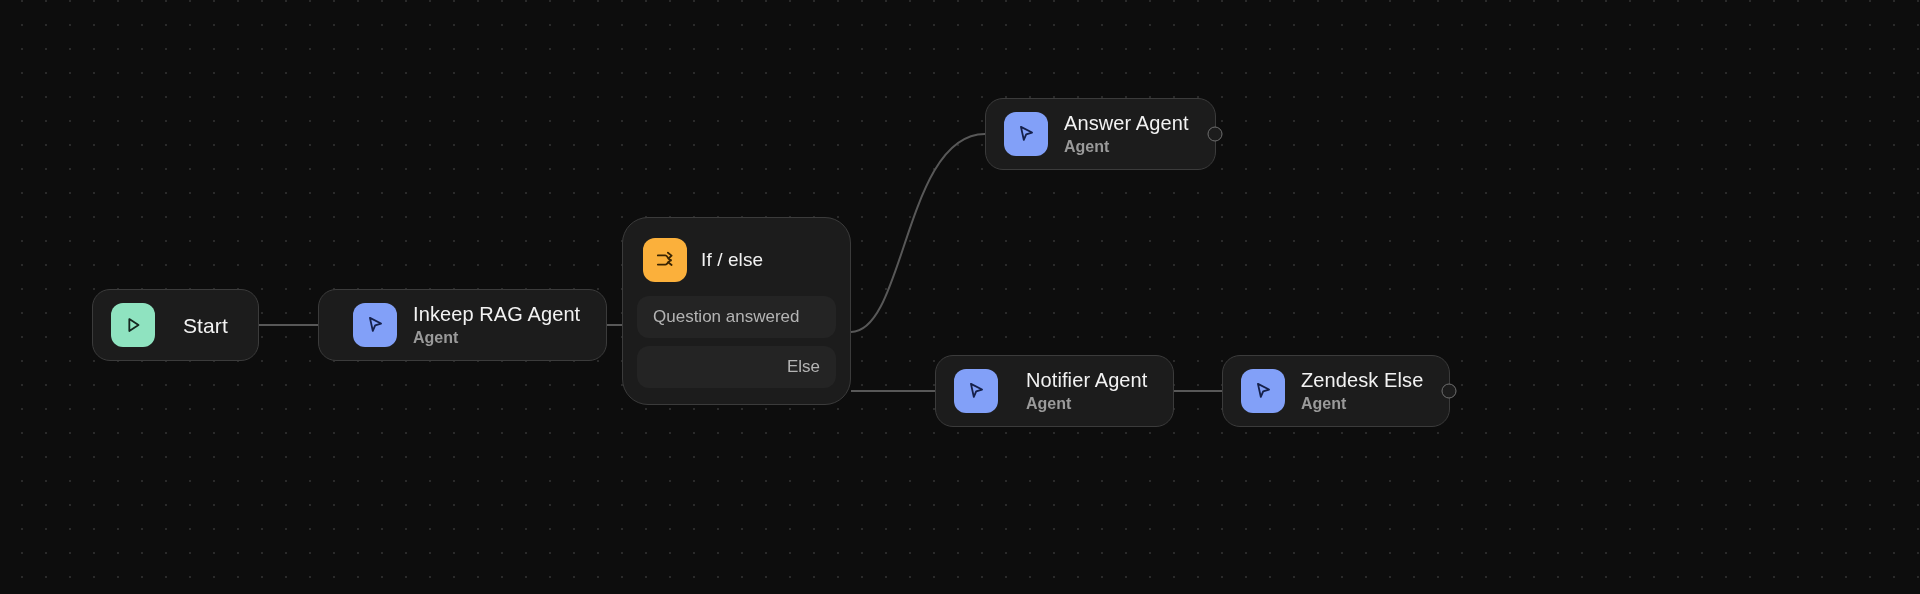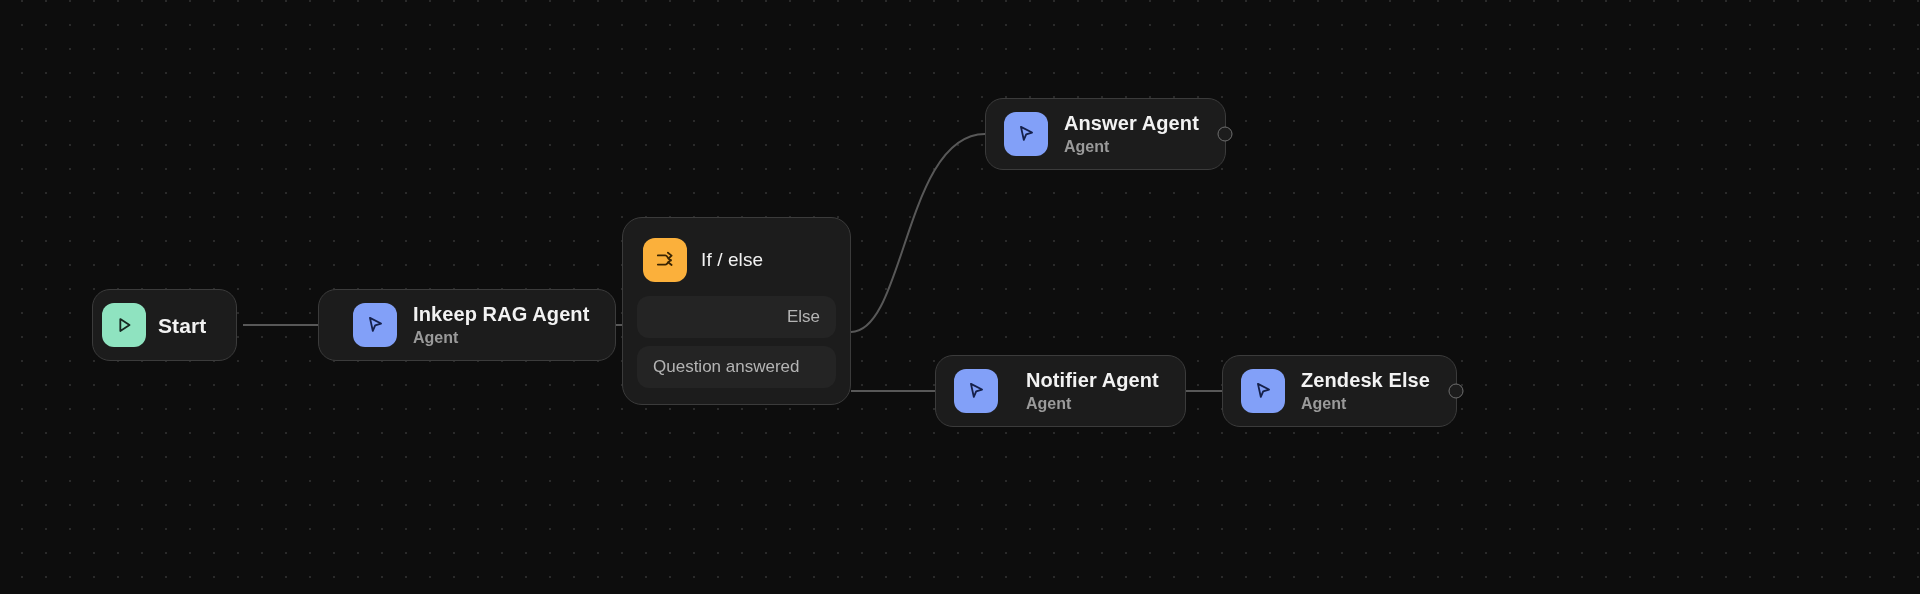--- a/index.html
+++ b/index.html
@@ -40,23 +40,23 @@
     background: #1c1c1c;
     border: 1px solid #3b3b3b;
     border-radius: 18px;
   }
   .node-agent {
     padding: 0 26px 0 18px;
     height: 72px;
     gap: 16px;
   }
   .node-start {
-    padding: 0 30px 0 9px;
+    padding: 0 30px 0 18px;
     height: 72px;
-    gap: 12px;
+    gap: 28px;
   }
 
   
   .icon-tile {
     flex: 0 0 auto;
     width: 44px;
     height: 44px;
     border-radius: 12px;
     display: flex;
     align-items: center;
@@ -74,21 +74,20 @@
     justify-content: center;
     gap: 1px;
     min-width: 0;
   }
   .node-title {
     color: #f2f2f2;
     font-size: 20px;
     line-height: 25px;
     letter-spacing: 0.1px;
     white-space: nowrap;
-    font-weight: bold;
   }
   .node-title.solo {
     font-size: 21px;
   }
   .node-subtitle {
     color: #9a9a9a;
     font-size: 16px;
     line-height: 20px;
     white-space: nowrap;
     font-weight: bold;
@@ -179,38 +178,38 @@
       <svg width="22" height="22" viewBox="0 0 24 24" fill="none" stroke="#15204a" stroke-width="2" stroke-linejoin="round" stroke-linecap="round">
         <path d="M6.5 4.2 L18.6 10.4 L12.2 12.4 L9.6 18.4 Z"></path>
       </svg>
     </span>
     <span class="node-text">
       <span class="node-title">Inkeep RAG Agent</span>
       <span class="node-subtitle">Agent</span>
     </span>
   </div>
 
-  <div class="node-branch" style="left:622px; top:217px; width:229px;">
+  <div class="node-branch" style="left:622px; top:217px; width:229px;border-radius:26px;">
     <div class="branch-header">
       <span class="icon-tile amber">
         <svg width="22" height="22" viewBox="0 0 24 24" fill="none" stroke="#3a2503" stroke-width="2" stroke-linejoin="round" stroke-linecap="round">
           <path d="M4.2 7 L12.4 7 C15 7 15.6 12 18.4 12"></path>
           <path d="M4.2 17 L12.4 17 C15 17 15.6 12.6 18.4 12.6"></path>
           <path d="M15.2 4 L19.2 7.2 L15.8 10.4"></path>
           <path d="M15.4 14.4 L19.2 17.4"></path>
         </svg>
       </span>
       <span class="branch-title">If / else</span>
     </div>
+    <div class="branch-row align-left">
+      <span>Question answered</span>
+    </div>
     <div class="branch-row align-right">
       <span>Else</span>
     </div>
-    <div class="branch-row align-left">
-      <span>Question answered</span>
-    </div>
   </div>
 
   <div class="node node-agent" style="left:985px; top:98px;">
     <span class="icon-tile blue">
       <svg width="22" height="22" viewBox="0 0 24 24" fill="none" stroke="#15204a" stroke-width="2" stroke-linejoin="round" stroke-linecap="round">
         <path d="M6.5 4.2 L18.6 10.4 L12.2 12.4 L9.6 18.4 Z"></path>
       </svg>
     </span>
     <span class="node-text">
       <span class="node-title">Answer Agent</span>

